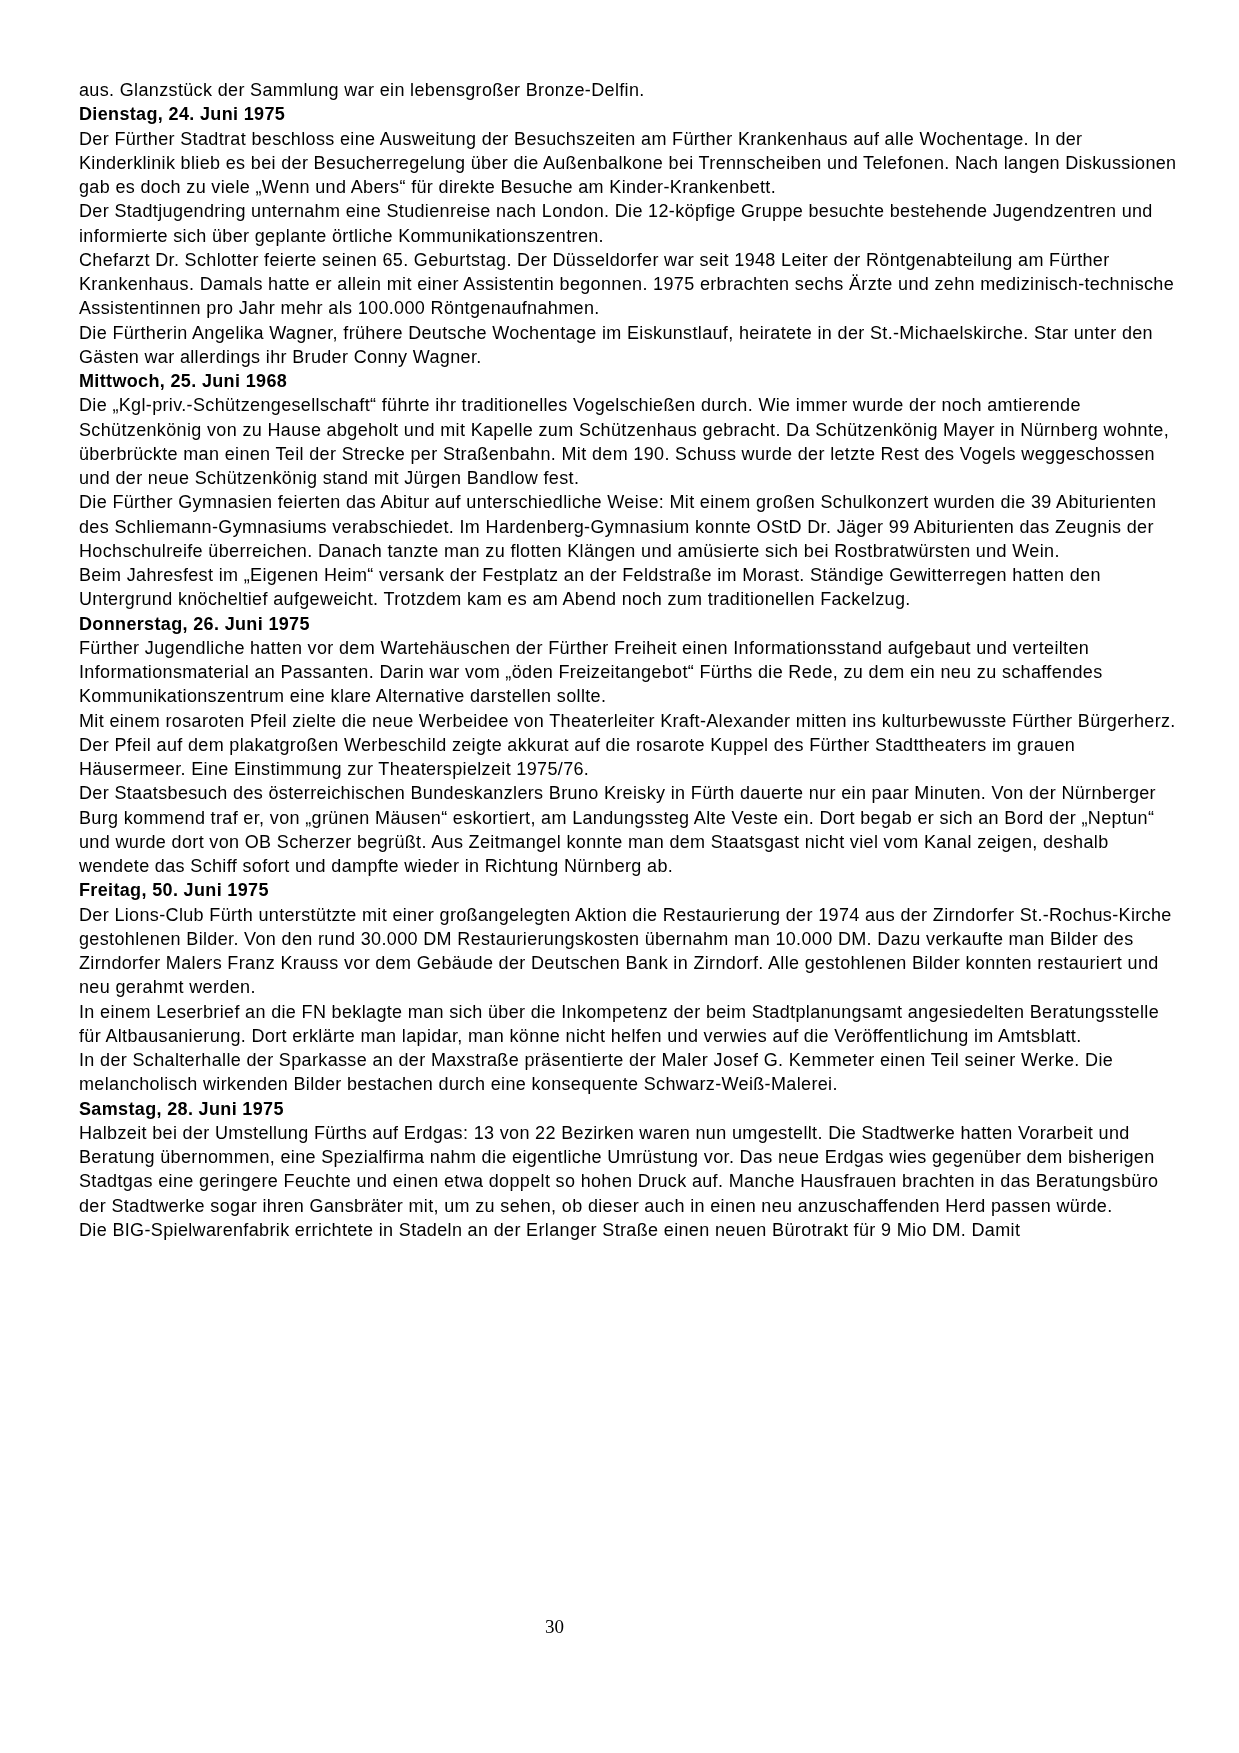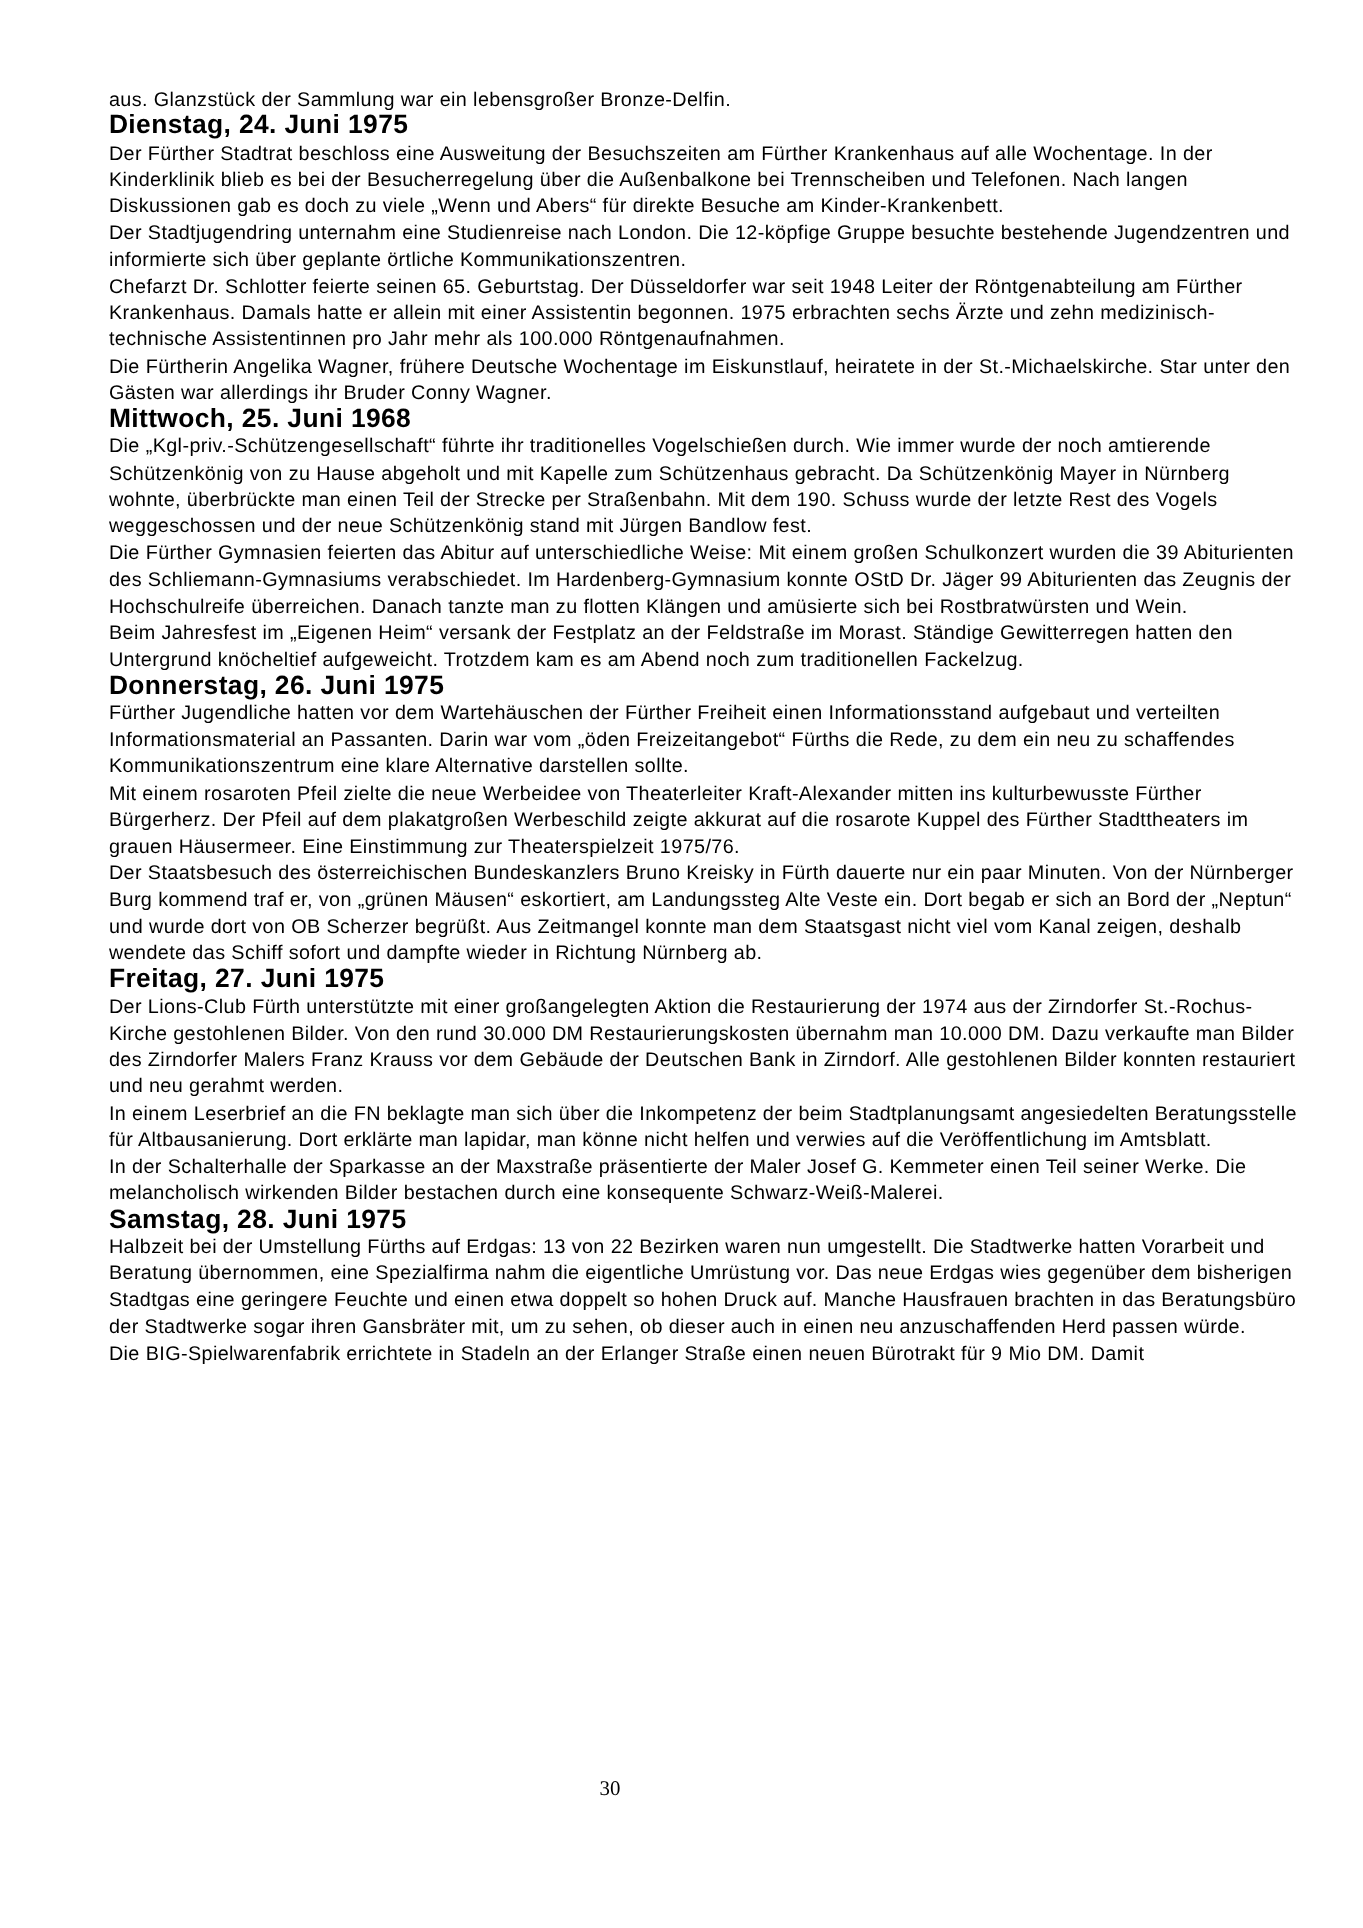--- a/index.html
+++ b/index.html
@@ -10,36 +10,36 @@
   body {
     width: 1239px;
     height: 1753px;
     position: relative;
     overflow: hidden;
   }
   .page {
     box-sizing: border-box;
     width: 1239px;
     height: 1753px;
-    padding: 78px 56px 0 99px;
+    padding: 78px 56px 0 79px;
     font-family: "Liberation Sans", "DejaVu Sans", sans-serif;
     font-size: 18px;
     letter-spacing: 0.35px;
     line-height: 24.25px;
     color: #000000;
     background: #ffffff;
     position: relative;
     text-align: left;
   }
   .page p {
     margin: 0;
     padding: 0;
   }
   .section-heading {
-    font-size: 24px;
+    font-size: 18px;
     font-weight: bold;
     margin: 24.25px 0 24.25px 0;
     padding: 0;
     line-height: 24.25px;
   }
   .page-number {
     position: absolute;
     top: 1615px;
     left: 0;
     width: 1109px;
@@ -73,21 +73,21 @@
   </section>
 
   <section>
     <p class="section-heading">Donnerstag, 26. Juni 1975</p>
     <p>Fürther Jugendliche hatten vor dem Wartehäuschen der Fürther Freiheit einen Informationsstand aufgebaut und verteilten Informationsmaterial an Passanten. Darin war vom „öden Freizeitangebot“ Fürths die Rede, zu dem ein neu zu schaffendes Kommunikationszentrum eine klare Alternative darstellen sollte.</p>
     <p>Mit einem rosaroten Pfeil zielte die neue Werbeidee von Theaterleiter Kraft-Alexander mitten ins kulturbewusste Fürther Bürgerherz. Der Pfeil auf dem plakatgroßen Werbeschild zeigte akkurat auf die rosarote Kuppel des Fürther Stadttheaters im grauen Häusermeer. Eine Einstimmung zur Theaterspielzeit 1975/76.</p>
     <p>Der Staatsbesuch des österreichischen Bundeskanzlers Bruno Kreisky in Fürth dauerte nur ein paar Minuten. Von der Nürnberger Burg kommend traf er, von „grünen Mäusen“ eskortiert, am Landungssteg Alte Veste ein. Dort begab er sich an Bord der „Neptun“ und wurde dort von OB Scherzer begrüßt. Aus Zeitmangel konnte man dem Staatsgast nicht viel vom Kanal zeigen, deshalb wendete das Schiff sofort und dampfte wieder in Richtung Nürnberg ab.</p>
   </section>
 
   <section>
-    <p class="section-heading">Freitag, 27. Juni 1975</p>
+    <p class="section-heading">Freitag, 50. Juni 1975</p>
     <p>Der Lions-Club Fürth unterstützte mit einer großangelegten Aktion die Restaurierung der 1974 aus der Zirndorfer St.-Rochus-Kirche gestohlenen Bilder. Von den rund 30.000 DM Restaurierungskosten übernahm man 10.000 DM. Dazu verkaufte man Bilder des Zirndorfer Malers Franz Krauss vor dem Gebäude der Deutschen Bank in Zirndorf. Alle gestohlenen Bilder konnten restauriert und neu gerahmt werden.</p>
     <p>In einem Leserbrief an die FN beklagte man sich über die Inkompetenz der beim Stadtplanungsamt angesiedelten Beratungsstelle für Altbausanierung. Dort erklärte man lapidar, man könne nicht helfen und verwies auf die Veröffentlichung im Amtsblatt.</p>
     <p>In der Schalterhalle der Sparkasse an der Maxstraße präsentierte der Maler Josef G. Kemmeter einen Teil seiner Werke. Die melancholisch wirkenden Bilder bestachen durch eine konsequente Schwarz-Weiß-Malerei.</p>
   </section>
 
   <section>
     <p class="section-heading">Samstag, 28. Juni 1975</p>
     <p>Halbzeit bei der Umstellung Fürths auf Erdgas: 13 von 22 Bezirken waren nun umgestellt. Die Stadtwerke hatten Vorarbeit und Beratung übernommen, eine Spezialfirma nahm die eigentliche Umrüstung vor. Das neue Erdgas wies gegenüber dem bisherigen Stadtgas eine geringere Feuchte und einen etwa doppelt so hohen Druck auf. Manche Hausfrauen brachten in das Beratungsbüro der Stadtwerke sogar ihren Gansbräter mit, um zu sehen, ob dieser auch in einen neu anzuschaffenden Herd passen würde.</p>
     <p>Die BIG-Spielwarenfabrik errichtete in Stadeln an der Erlanger Straße einen neuen Bürotrakt für 9 Mio DM. Damit</p>
   </section>

